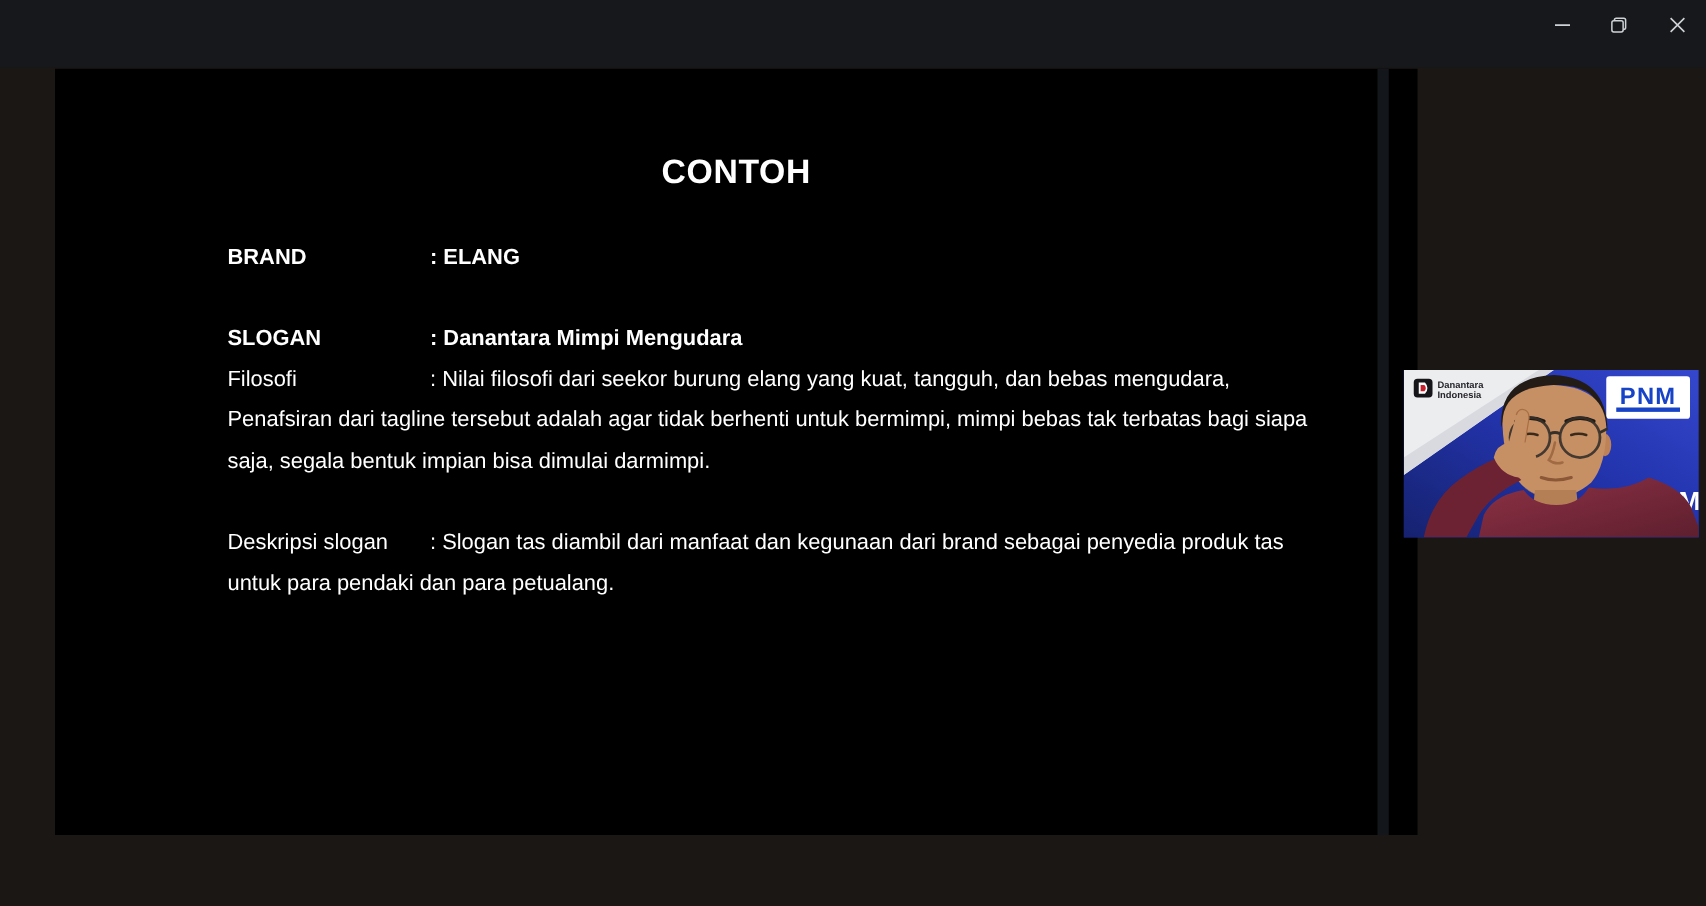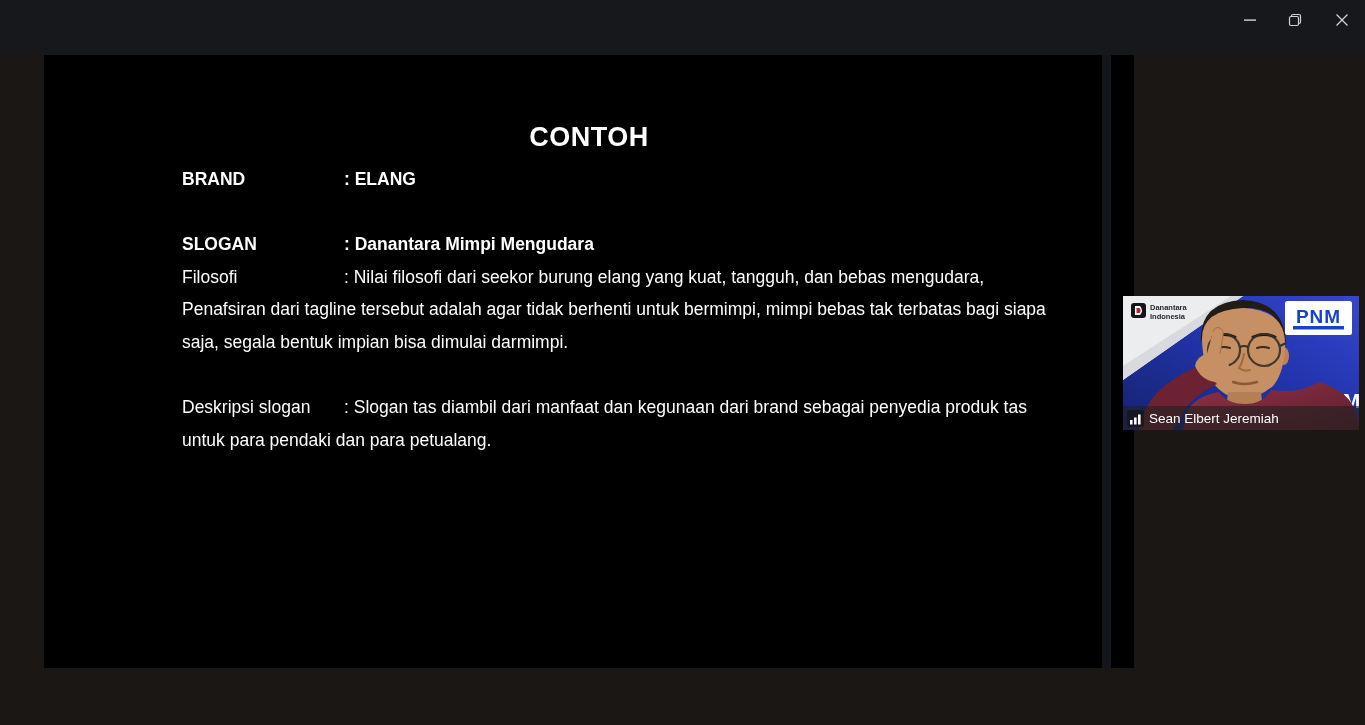--- a/index.html
+++ b/index.html
@@ -10,21 +10,21 @@
   
   .titlebar { position:absolute; left:0; top:0; width:1365px; height:54px; background:#16181c; }
   .winbtn { position:absolute; top:4px; width:46px; height:32px; display:flex;
             align-items:center; justify-content:center; cursor:default; }
   .winbtn svg { display:block; }
 
   
   .slide { position:absolute; left:12px; top:55px; width:1090px; height:613px; background:#000; color:#fff;margin-left:32px; }
   .slide-title { position:absolute; left:0; top:64px; width:1090px; text-align:center;
                  font-size:27px; font-weight:bold; line-height:36px; letter-spacing:0.5px; }
-  .slide-body { position:absolute; left:138px; top:108px; width:865px;
+  .slide-body { position:absolute; left:138px; top:134px; width:865px;
                 font-size:17.5px; line-height:32.6px; }
   .group { margin-bottom:32.6px; }
   .row { margin:0; }
   .lbl { display:inline-block; width:162px; vertical-align:top; }
   .bold { font-weight:bold; }
 
   
   .slide-strip { position:absolute; left:1102px; top:55px; width:9px; height:613px; background:#13161b; }
 
   
@@ -144,24 +144,15 @@
 
         <path d="M60 134 L64 116 Q72 100 96 96 Q104 108 122 108 Q140 108 148 94 Q176 98 196 86 Q222 94 230 110 L236 126 L236 134 Z" fill="url(#shirt)"></path>
 
         <path d="M16 134 Q22 104 44 88 Q60 76 76 70 L94 88 Q70 100 60 116 L50 134 Z" fill="#6d2233"></path>
 
         <path d="M72 70 Q74 60 84 58 L90 36 Q92 30 97 32 Q101 34 100 40 L97 60 Q106 62 106 72 Q104 84 92 86 Q78 84 72 70 Z" fill="#c79064"></path>
         <path d="M90 36 Q92 30 97 32 Q101 34 100 40 L97 58" stroke="#a86f44" stroke-width="1" fill="none"></path>
       </g>
     </svg>
 
-    <div class="name-bar">
-      <svg width="17" height="17" viewBox="0 0 17 17">
-        <rect x="0" y="0" width="17" height="17" rx="2" fill="rgba(15,15,15,0.55)"></rect>
-        <rect x="3" y="10" width="2.6" height="4.5" fill="#fff"></rect>
-        <rect x="7" y="7.5" width="2.6" height="7" fill="#fff"></rect>
-        <rect x="11" y="4.5" width="2.6" height="10" fill="#fff"></rect>
-      </svg>
-      <span class="name-text">Sean Elbert Jeremiah</span>
-    </div>
   </div>
 
 </div>
 
 </body></html>

